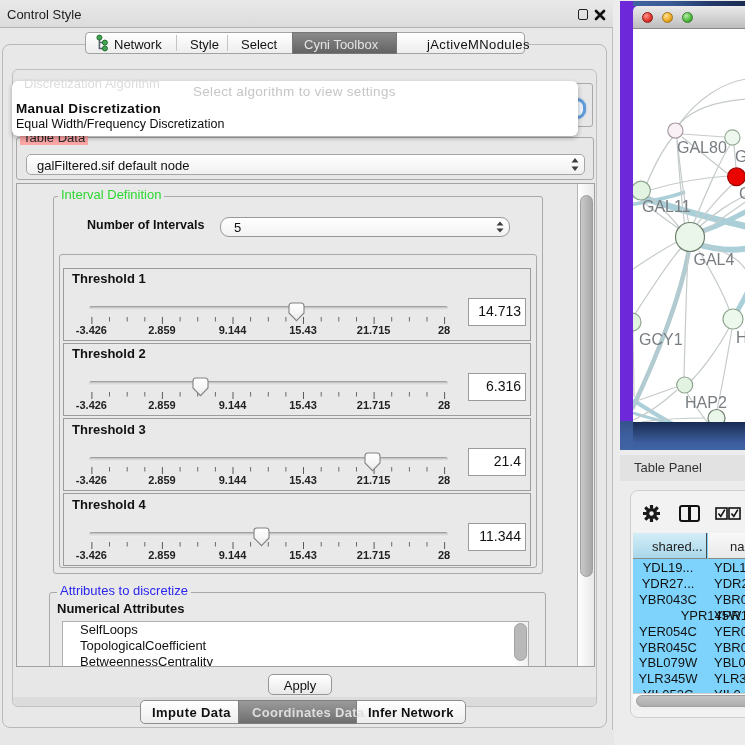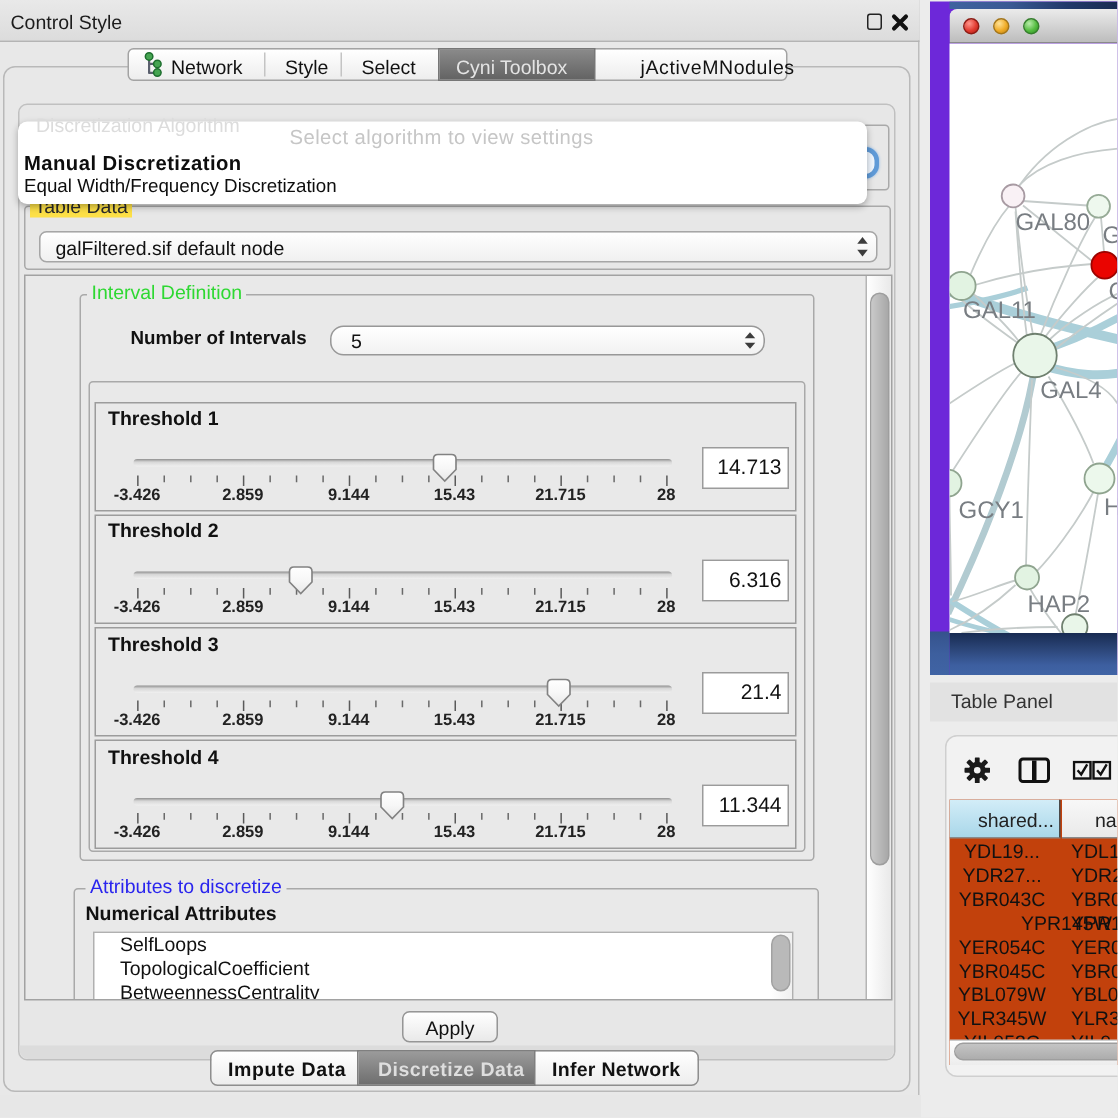--- a/index.html
+++ b/index.html
@@ -40,21 +40,21 @@
   <div class="txt" style="left:190px;top:37px;font-size:13px;color:#111;">Style</div>
   <div class="txt" style="left:241px;top:37px;font-size:13px;color:#111;">Select</div>
   <div class="txt" style="left:304px;top:37px;font-size:13px;color:#e4e4e4;">Cyni Toolbox</div>
   <div class="txt" style="left:407px;top:37px;font-size:13px;color:#111;letter-spacing:0.4px;padding-left:20px;">jActiveMNodules</div>
 
   <div class="abs" style="left:18px;top:83px;width:575px;height:44px;border:1px solid #a9a9a9;border-radius:3px;"></div>
 
   <div class="abs" style="left:540px;top:98px;width:46px;height:21px;border-radius:9px;background:#eef5fd;border:3px solid #5f9ad7;box-shadow:0 0 2px #86b4e4;"></div>
 
   <div class="abs" style="left:16px;top:137px;width:578px;height:43px;border:1px solid #a9a9a9;border-radius:3px;"></div>
-  <div class="txt" style="left:20px;top:130px;font-size:13px;color:#2a2a2a;background:#fde047;padding:0 3px;">Table Data</div>
+  <div class="txt" style="left:20px;top:130px;font-size:13px;color:#2a2a2a;background:#fca5a5;padding:0 3px;">Table Data</div>
   <div class="abs" style="left:26px;top:154px;width:559px;height:21px;background:linear-gradient(#ffffff,#f0f0f0);border:1px solid #a6a6a6;border-radius:5px;"></div>
   <div class="txt" style="left:37px;top:158px;font-size:13px;color:#111;">galFiltered.sif default node</div>
   <svg class="abs" style="left:569px;top:157px;" width="12" height="15" viewBox="0 0 12 15">
     <path d="M6 1 L9.5 5.5 L2.5 5.5 Z" fill="#3c3c3c"></path>
     <path d="M6 14 L9.5 9.5 L2.5 9.5 Z" fill="#3c3c3c"></path>
   </svg>
 
   <div class="abs" style="left:12px;top:81px;width:566px;height:55px;background:#ffffff;border-radius:6px;box-shadow:0 2px 5px rgba(0,0,0,0.30);"></div>
   <div class="txt" style="left:24px;top:76px;font-size:13px;color:#dcdcdc;">Discretization Algorithm</div>
   <div class="txt" style="left:193px;top:83.5px;font-size:13.5px;color:#c6c6c6;letter-spacing:0.3px;">Select algorithm to view settings</div>
@@ -271,21 +271,21 @@
     <div class="abs" style="left:560px;top:0;width:19px;height:484px;background:linear-gradient(90deg,#ffffff,#e6e6e6);border-left:1px solid #b5b5b5;"></div>
     <div class="abs" style="left:563px;top:11px;width:13px;height:382px;background:linear-gradient(90deg,#c9c9c9,#a8a8a8);border:1px solid #9e9e9e;border-radius:7px;"></div>
   </div>
 
   <div class="abs" style="left:268px;top:674px;width:64px;height:21px;background:linear-gradient(#ffffff,#e9e9e9);border:1px solid #969696;border-radius:5px;"></div>
   <div class="txt" style="left:268px;top:678px;width:64px;text-align:center;font-size:13px;color:#111;">Apply</div>
 
   <div class="abs" style="left:140px;top:700px;width:326px;height:24px;background:linear-gradient(#ffffff,#ededed);border:1px solid #8e8e8e;border-radius:5px;"></div>
   <div class="abs" style="left:238px;top:700px;width:119px;height:24px;background:linear-gradient(#9b9b9b,#6e6e6e);border:1px solid #7f7f7f;"></div>
   <div class="txt" style="left:152px;top:705px;font-size:13px;font-weight:bold;color:#111;letter-spacing:0.4px;">Impute Data</div>
-  <div class="txt" style="left:252px;top:705px;font-size:13px;font-weight:bold;color:#dedede;letter-spacing:0.3px;">Discretize Data</div>
+  <div class="txt" style="left:252px;top:705px;font-size:13px;font-weight:bold;color:#dedede;letter-spacing:0.3px;">Coordinates Data</div>
   <div class="txt" style="left:368px;top:705px;font-size:13px;font-weight:bold;color:#111;letter-spacing:0.2px;">Infer Network</div>
 
 </div>
 <div class="abs" style="left:0;top:730px;width:614px;height:15px;background:#e7e7e7;"></div>
 
 <div class="abs" style="left:620px;top:1px;width:125px;height:449px;background:#6d28d9;overflow:hidden;">
 
   <div class="abs" style="left:13px;top:0;width:112px;height:5px;background:linear-gradient(90deg,#40639f,#3a5a94 35%,#22396a 70%,#192c52);"></div>
   <div class="abs" style="left:13px;top:420px;width:112px;height:30px;background:linear-gradient(180deg,#16294e,#2c4679 40%,#3d5fa0 75%,#4064a5);"></div>
   <div class="abs" style="left:0;top:420px;width:13px;height:30px;background:linear-gradient(180deg,#35528c,#3d5f9e 50%,#4064a5);"></div>
@@ -384,21 +384,21 @@
 <div class="abs" style="left:679px;top:505px;width:21px;height:17px;border:2.6px solid #111;border-radius:3px;"></div>
 <div class="abs" style="left:688.3px;top:507px;width:2.4px;height:13px;background:#111;"></div>
 
 <svg class="abs" style="left:715px;top:507px;" width="26" height="13" viewBox="0 0 26 13">
   <rect x="1" y="1" width="11" height="11" fill="none" stroke="#111" stroke-width="1.6"></rect>
   <path d="M3.4 6.5 L5.8 9.3 L9.8 2.6" fill="none" stroke="#111" stroke-width="1.6"></path>
   <rect x="14" y="1" width="11" height="11" fill="none" stroke="#111" stroke-width="1.6"></rect>
   <path d="M16.4 6.5 L18.8 9.3 L22.8 2.6" fill="none" stroke="#111" stroke-width="1.6"></path>
 </svg>
 
-<div class="abs" style="left:633px;top:533px;width:112px;height:177px;background:#c2410c;overflow:hidden;">
+<div class="abs" style="left:633px;top:533px;width:112px;height:177px;background:#7dd3fc;overflow:hidden;">
 
   <div class="abs" style="left:0;top:0;width:74px;height:26px;background:linear-gradient(#d3edf8,#a9d7e9);border-right:1px solid #4a4a4a;border-bottom:1px solid #8a8a8a;"></div>
   <div class="abs" style="left:75px;top:0;width:37px;height:26px;background:linear-gradient(#f8f8f8,#e9e9e9);border-bottom:1px solid #8a8a8a;"></div>
   <div class="txt" style="left:19px;top:6px;font-size:13px;color:#222;">shared...</div>
   <div class="txt" style="left:97px;top:6px;font-size:13px;color:#222;">na</div>
   <div class="txt" style="left:-2px;top:27.0px;width:74px;text-align:center;font-size:13px;color:#111;">YDL19...</div>
 <div class="txt" style="left:81px;top:27.0px;font-size:13px;color:#111;">YDL1</div>
 <div class="txt" style="left:-2px;top:42.9px;width:74px;text-align:center;font-size:13px;color:#111;">YDR27...</div>
 <div class="txt" style="left:81px;top:42.9px;font-size:13px;color:#111;">YDR2</div>
 <div class="txt" style="left:-2px;top:58.8px;width:74px;text-align:center;font-size:13px;color:#111;">YBR043C</div>

